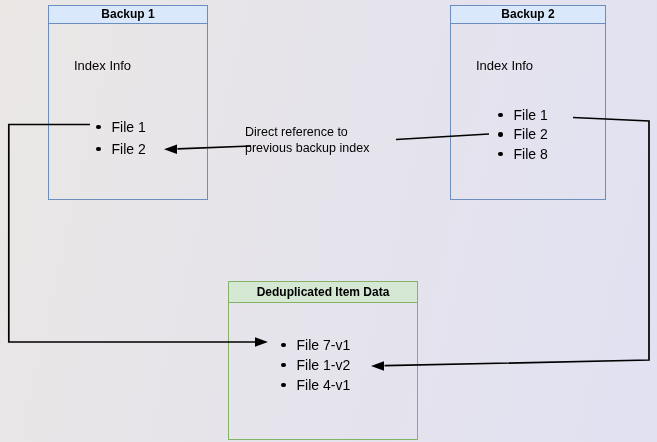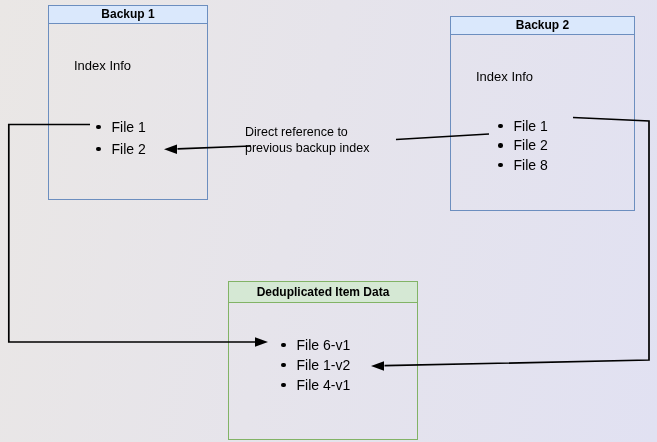--- a/index.html
+++ b/index.html
@@ -24,21 +24,21 @@
     position: absolute;
     top: 0; left: 0; right: 0;
     text-align: center;
     font-weight: bold;
     font-size: 12px;
   }
   .blue .hdr  { background: #dae8fc; border-bottom: 1.5px solid #6c8ebf; height: 17px; line-height: 17px; }
   .green .hdr { background: #d5e8d4; border-bottom: 1.5px solid #82b366; height: 20px; line-height: 20px; }
 
   #backup1 { left: 48px;  top: 5px;   width: 160px; height: 195px; }
-  #backup2 { left: 450px; top: 16px;   width: 185px; height: 195px; }
+  #backup2 { left: 450px; top: 5px;   width: 156px; height: 195px; }
   #dedup   { left: 228px; top: 281px; width: 190px; height: 159px; }
 
   .subtitle { position: absolute; left: 25px; top: 52px; font-size: 13px; }
 
   ul.files { position: absolute; margin: 0; padding: 0; list-style: none; }
   ul.files li { display: flex; align-items: center; font-size: 14px; white-space: nowrap; }
   .bullet { width: 4.5px; height: 4.5px; background: #000; border-radius: 50%; margin-right: 11px; flex: none; }
 
   #backup1 ul.files { left: 47px; top: 110px; }
   #backup1 ul.files li { height: 22px; }
@@ -100,21 +100,21 @@
           <span>File 8</span>
         </li>
     </ul>
   </div>
 
   <div class="box green" id="dedup">
     <div class="hdr">Deduplicated Item Data</div>
     <ul class="files">
       <li>
           <span class="bullet"></span>
-          <span>File 6-v1</span>
+          <span>File 7-v1</span>
         </li>
       <li>
           <span class="bullet"></span>
           <span>File 1-v2</span>
         </li>
       <li>
           <span class="bullet"></span>
           <span>File 4-v1</span>
         </li>
     </ul>

